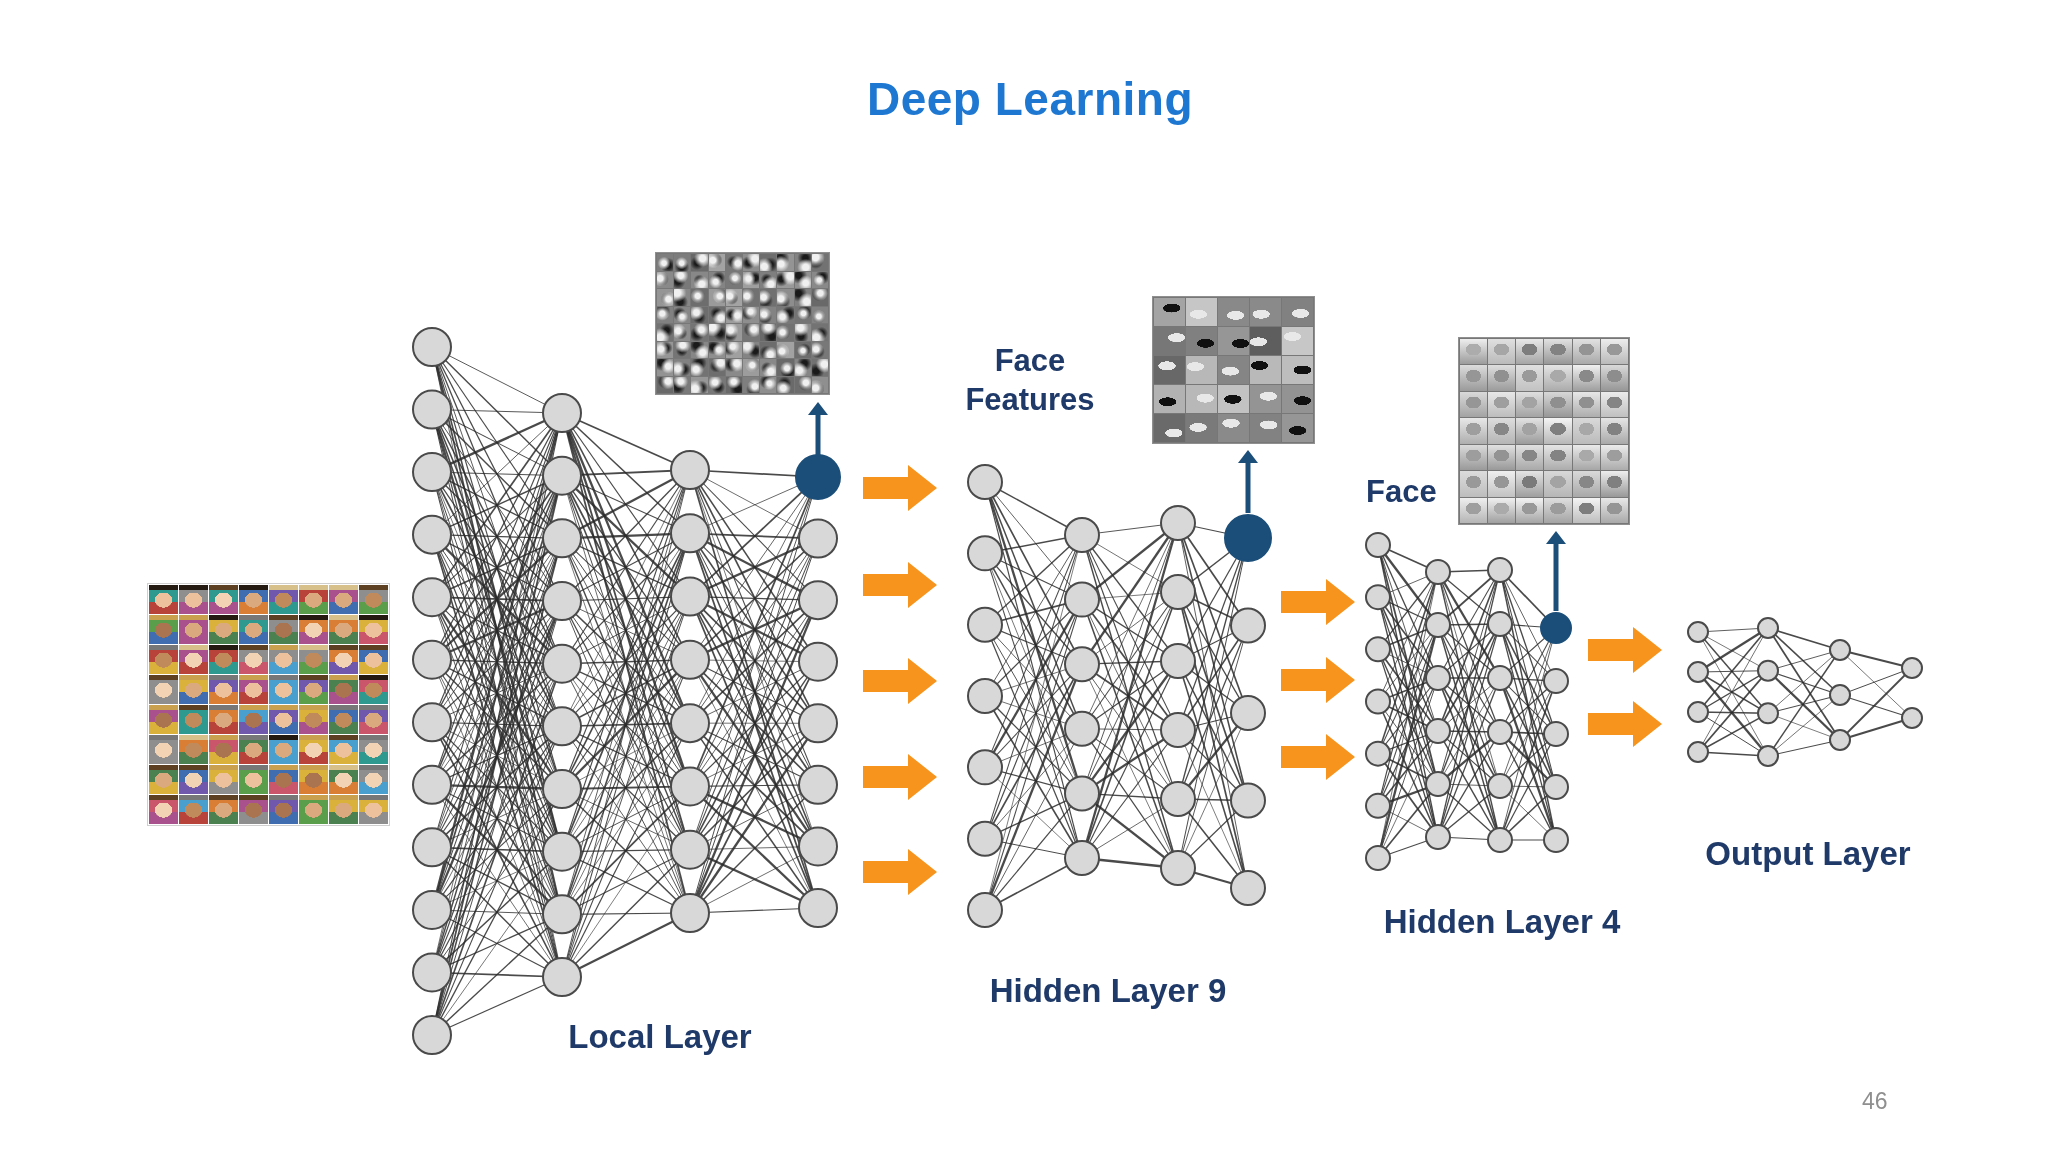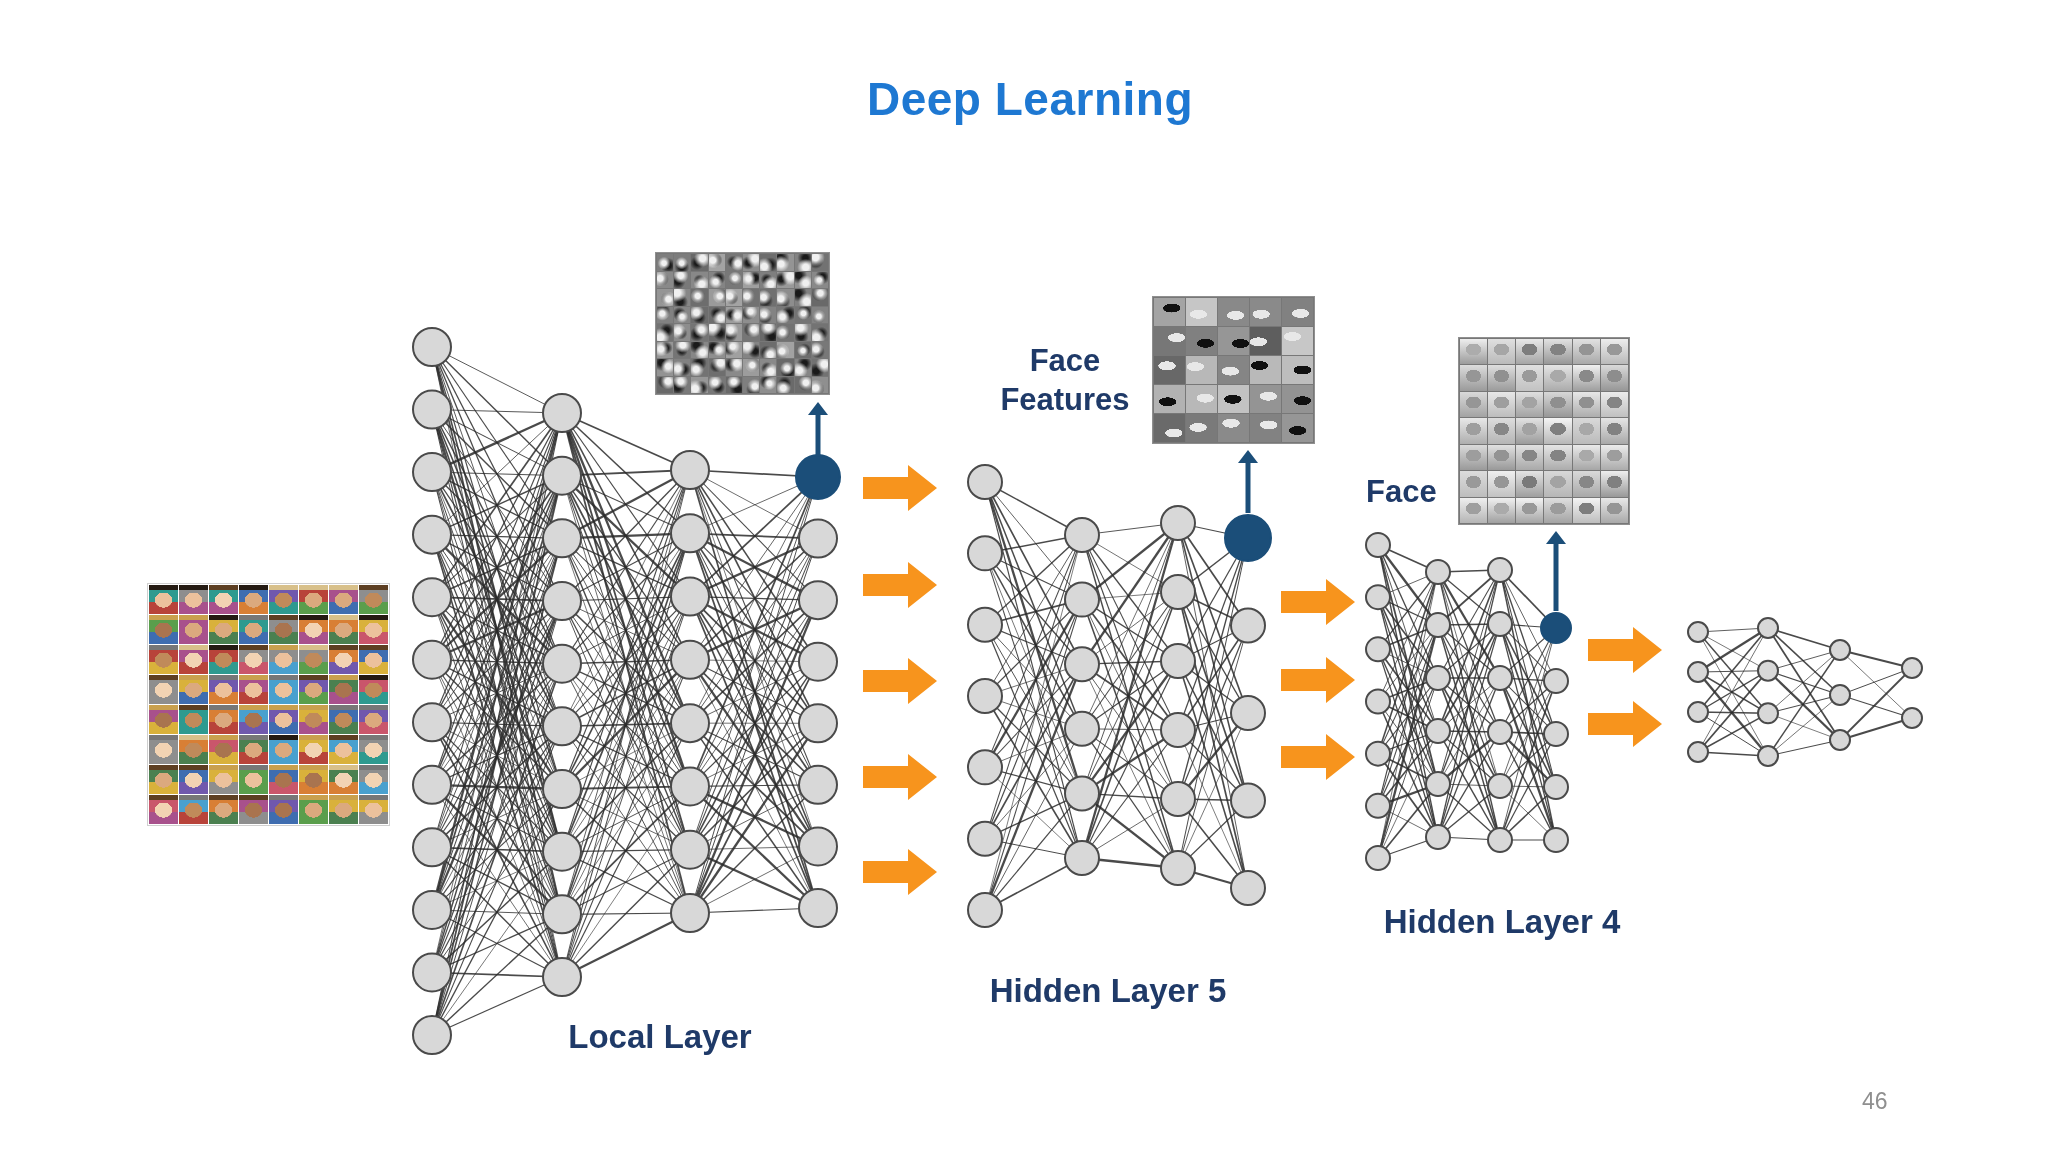--- a/index.html
+++ b/index.html
@@ -14,21 +14,21 @@
   .title {
     position:absolute; left:0; top:72px; width:2060px;
     text-align:center; font-size:46px; font-weight:bold;
     color:var(--title-blue,#1e78d2); letter-spacing:0.5px;
   }
   .lbl {
     position:absolute; color:var(--label-navy,#1f3a68);
     font-weight:bold;
   }
   .lbl-patterns { left:418px; top:255px; width:240px; text-align:center; font-size:26px; line-height:1.2; }
-  .lbl-face-features { left:995px; top:342px; width:140px; text-align:center; font-size:31px; line-height:1.25; }
+  .lbl-face-features { left:960px; top:342px; width:140px; text-align:center; font-size:31px; line-height:1.25; }
   .lbl-face { left:1366px; top:474px; font-size:31px; }
   .lbl-input { left:530px; top:1018px; width:260px; text-align:center; font-size:33px; }
   .lbl-h1 { left:958px; top:972px; width:300px; text-align:center; font-size:33px; }
   .lbl-h2 { left:1352px; top:903px; width:300px; text-align:center; font-size:33px; }
   .lbl-output { left:1658px; top:835px; width:300px; text-align:center; font-size:33px; }
   .page-num {
     position:absolute; left:1862px; top:1088px;
     font-size:23px; color:var(--page-gray,#8f8f8f);
   }
 
@@ -894,17 +894,18 @@
       <div style="background: radial-gradient(28% 24% at 50% 42%, rgb(155, 155, 155) 99%, transparent 100%), linear-gradient(rgb(222, 222, 222), rgb(164, 164, 164));"></div>
       <div style="background: radial-gradient(28% 24% at 50% 42%, rgb(126, 126, 126) 99%, transparent 100%), linear-gradient(rgb(244, 244, 244), rgb(190, 190, 190));"></div>
       <div style="background: radial-gradient(28% 24% at 50% 42%, rgb(149, 149, 149) 99%, transparent 100%), linear-gradient(rgb(232, 232, 232), rgb(169, 169, 169));"></div>
     </div>
 
   <div class="title">Deep Learning</div>
 
   <div class="lbl lbl-face-features">Face Features</div>
   <div class="lbl lbl-face">Face</div>
   <div class="lbl lbl-input">Local Layer</div>
-  <div class="lbl lbl-h1">Hidden Layer 5</div>
+  <div class="lbl lbl-h1">Hidden Layer 9</div>
   <div class="lbl lbl-h2">Hidden Layer 4</div>
+  <div class="lbl lbl-output">Output Layer</div>
 
   <div class="page-num">46</div>
 </div>
 
 </body></html>

